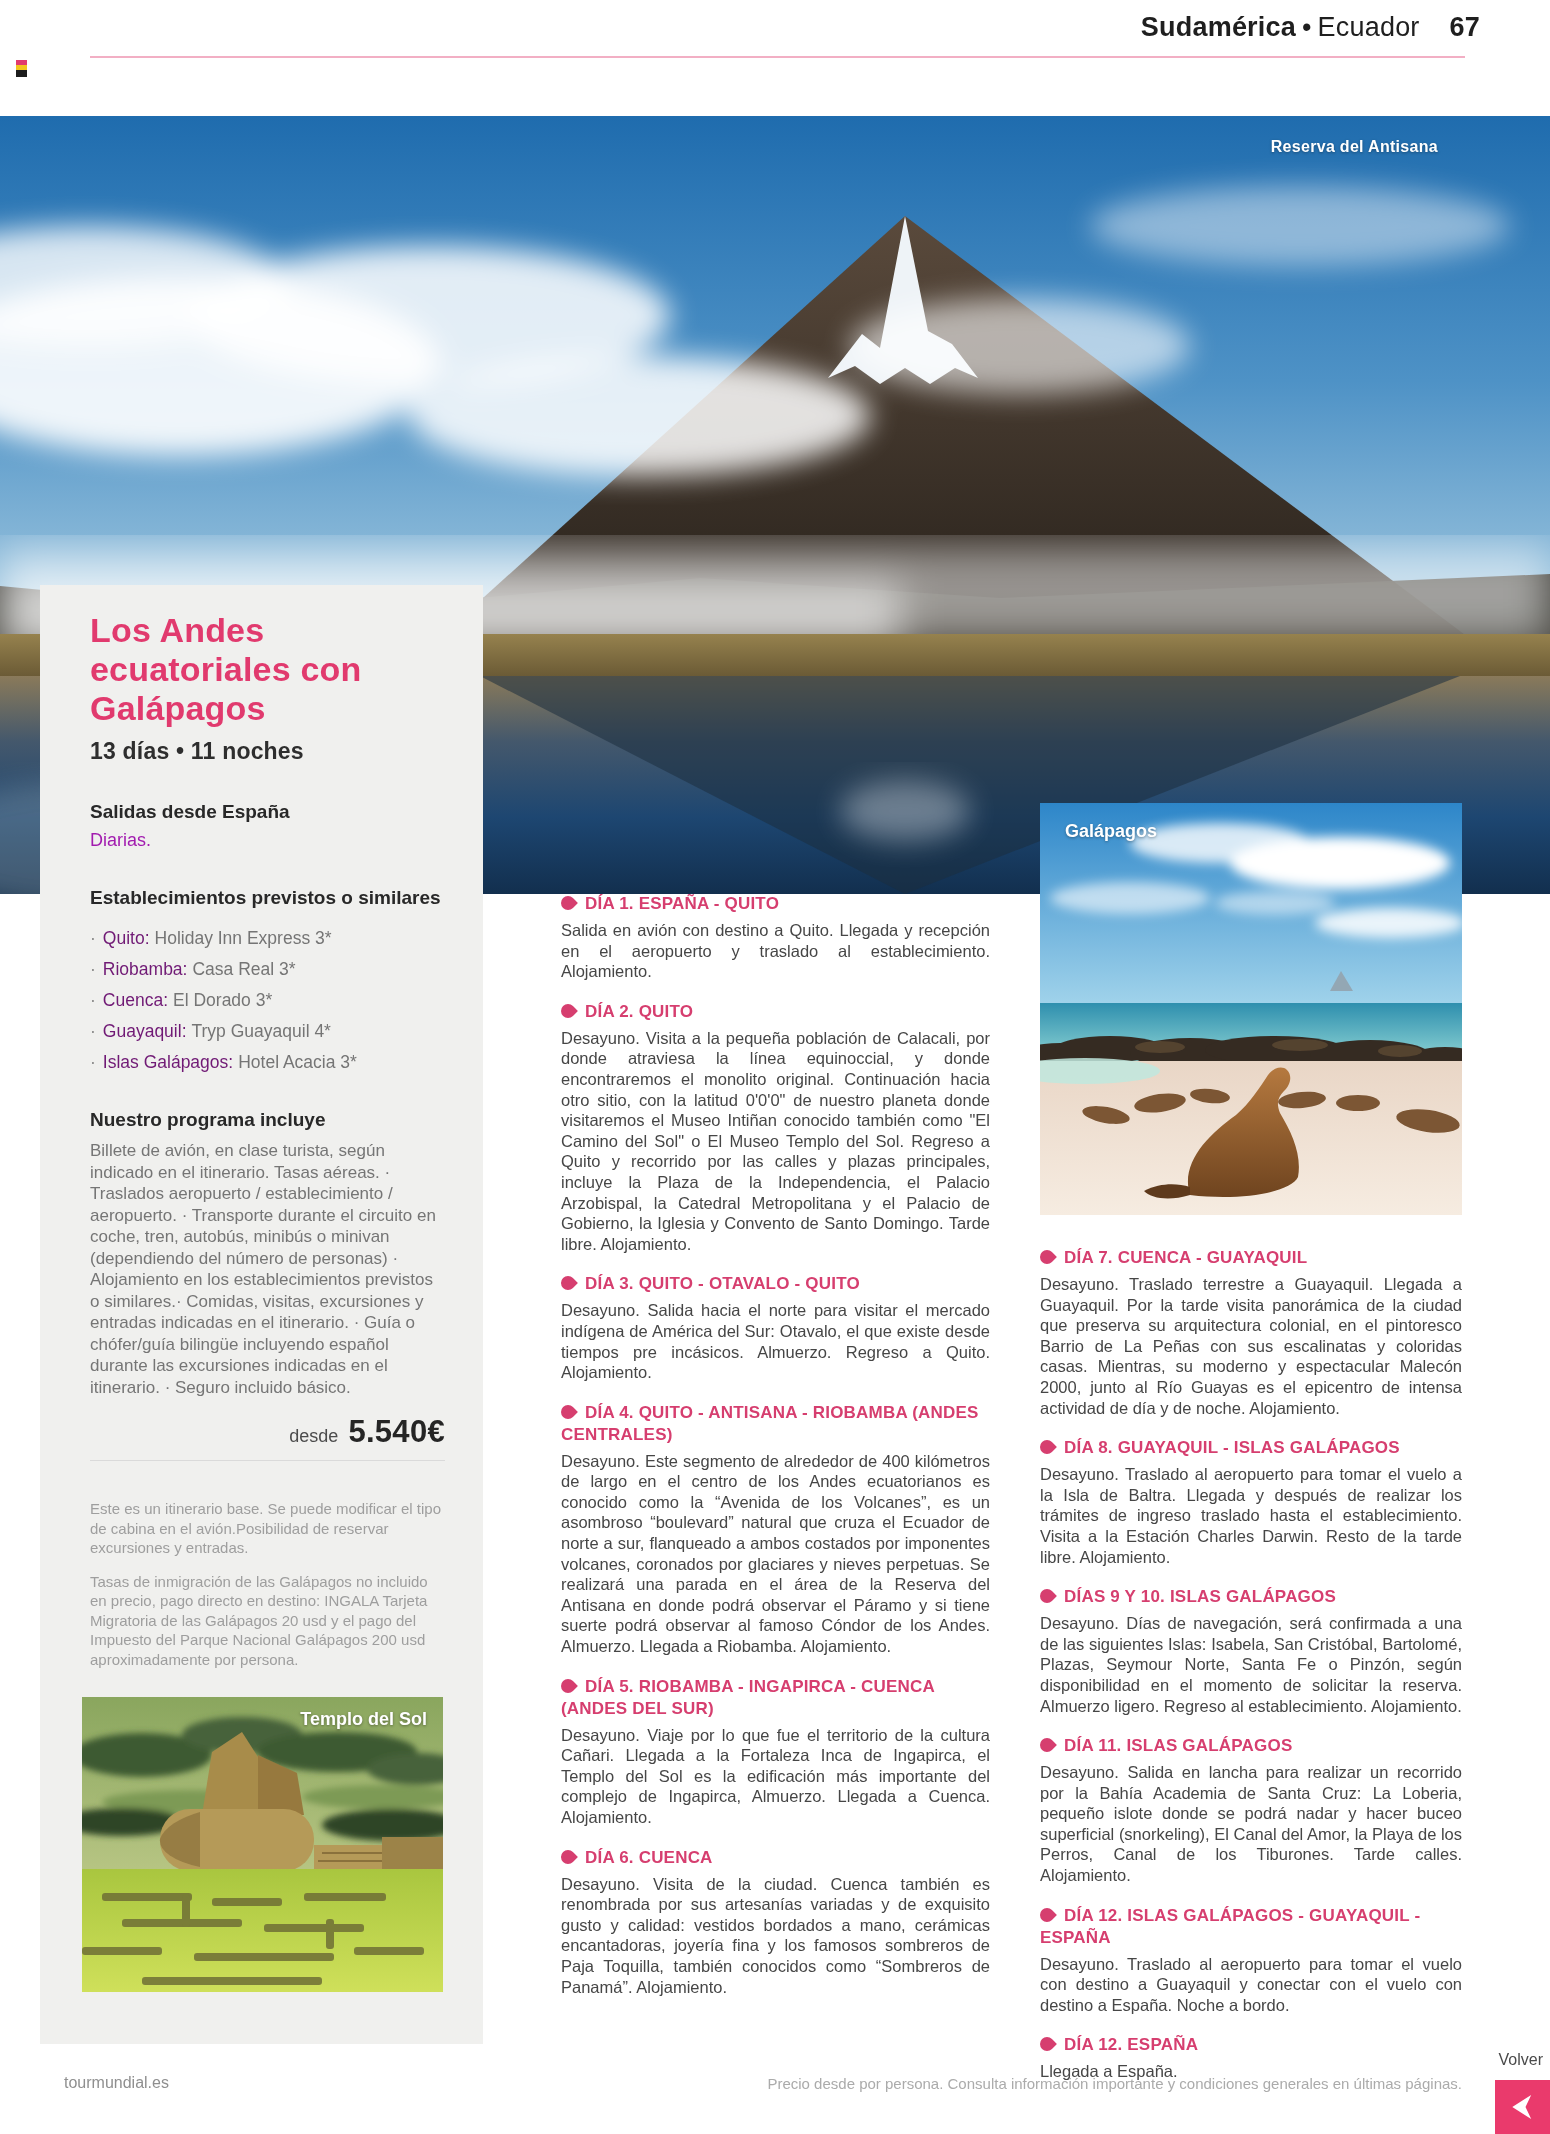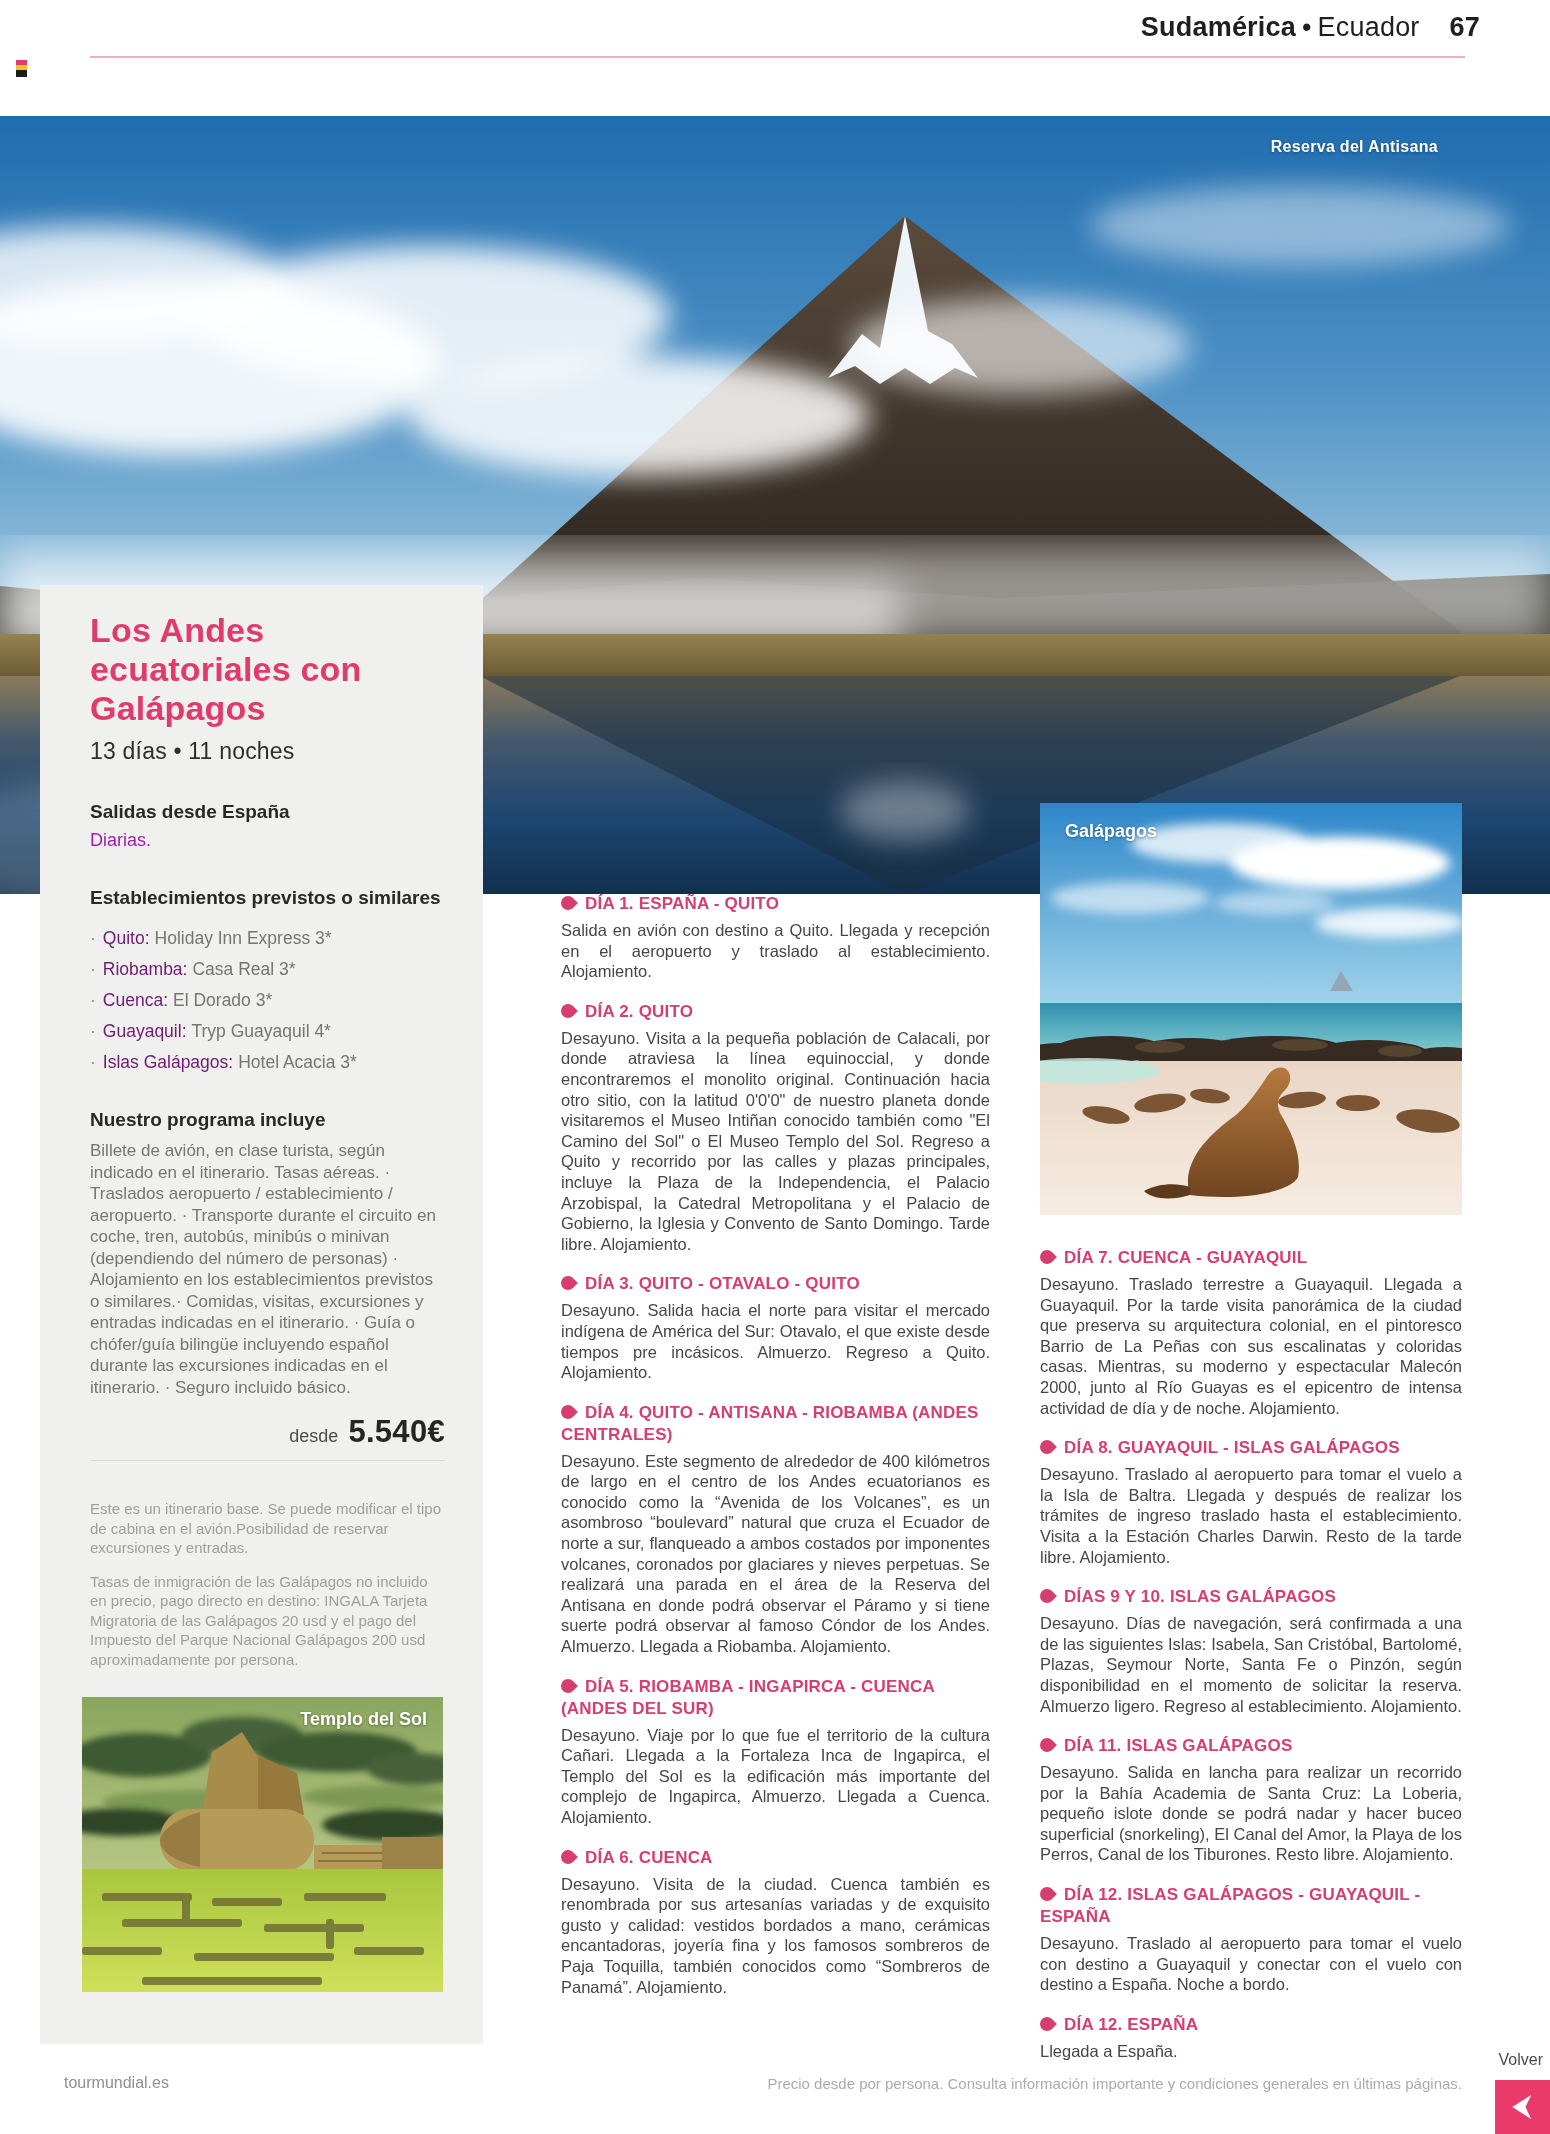--- a/index.html
+++ b/index.html
@@ -20,21 +20,21 @@
   .mini-logo .m3 { height:7px; background:#1c1c1c; }
 
   
   .hero { position:absolute; left:0; top:72px; width:1550px; height:778px; overflow:hidden;margin-top:44px; }
   .hero svg { display:block; width:100%; height:100%; }
   .hero-caption { position:absolute; top:22px; right:112px; color:#ffffff; font-weight:bold; font-size:16px; letter-spacing:.3px; text-shadow:0 1px 3px rgba(0,0,0,.35); }
 
   
   .info-card { position:absolute; left:40px; top:585px; width:443px; height:1459px; background:#f0f0ee; padding:26px 38px 8px 50px; display:flex; flex-direction:column; }
   .offer-title { color:#e13a6e; font-weight:bold; font-size:34px; line-height:39px; max-width:330px; letter-spacing:.2px; }
-  .offer-duration { margin-top:10px; font-size:23px; color:#2e2e2e; letter-spacing:.2px; }
+  .offer-duration { margin-top:10px; font-size:23px; color:#2e2e2e; letter-spacing:.2px;font-weight:bold; }
   .sec-heading { margin-top:36px; font-size:19px; font-weight:bold; color:#282828; }
   .departures-freq { margin-top:7px; font-size:18px; color:#a21caf; }
   .hotel-list { margin-top:9px; list-style:none; }
   .hotel-list li { font-size:17.5px; line-height:22px; margin-top:9px; color:#757575; }
   .hotel-list .b { color:#8a8a8a; margin-right:7px; }
   .hotel-list .city { font-weight:normal; color:#701a75; margin-right:5px; }
   .includes-text { margin-top:9px; font-size:17px; line-height:21.5px; color:#757575; }
   .price-row { margin-top:16px; text-align:right; }
   .price-prefix { font-size:18px; color:#4c4c4c; margin-right:10px; }
   .price-value { font-size:31px; font-weight:bold; color:#252525; letter-spacing:.3px; }
@@ -312,21 +312,21 @@
       <section class="day">
         <div class="day-title"><span class="day-bullet"></span><span>DÍA 8. GUAYAQUIL - ISLAS GALÁPAGOS</span></div>
         <p class="day-body">Desayuno. Traslado al aeropuerto para tomar el vuelo a la Isla de Baltra. Llegada y después de realizar los trámites de ingreso traslado hasta el establecimiento. Visita a la Estación Charles Darwin. Resto de la tarde libre. Alojamiento.</p>
       </section>
       <section class="day">
         <div class="day-title"><span class="day-bullet"></span><span>DÍAS 9 Y 10. ISLAS GALÁPAGOS</span></div>
         <p class="day-body">Desayuno. Días de navegación, será confirmada a una de las siguientes Islas: Isabela, San Cristóbal, Bartolomé, Plazas, Seymour Norte, Santa Fe o Pinzón, según disponibilidad en el momento de solicitar la reserva. Almuerzo ligero. Regreso al establecimiento. Alojamiento.</p>
       </section>
       <section class="day">
         <div class="day-title"><span class="day-bullet"></span><span>DÍA 11. ISLAS GALÁPAGOS</span></div>
-        <p class="day-body">Desayuno. Salida en lancha para realizar un recorrido por la Bahía Academia de Santa Cruz: La Loberia, pequeño islote donde se podrá nadar y hacer buceo superficial (snorkeling), El Canal del Amor, la Playa de los Perros, Canal de los Tiburones. Resto libre. Alojamiento.</p>
+        <p class="day-body">Desayuno. Salida en lancha para realizar un recorrido por la Bahía Academia de Santa Cruz: La Loberia, pequeño islote donde se podrá nadar y hacer buceo superficial (snorkeling), El Canal del Amor, la Playa de los Perros, Canal de los Tiburones. Tarde calles. Alojamiento.</p>
       </section>
       <section class="day">
         <div class="day-title"><span class="day-bullet"></span><span>DÍA 12. ISLAS GALÁPAGOS - GUAYAQUIL - ESPAÑA</span></div>
         <p class="day-body">Desayuno. Traslado al aeropuerto para tomar el vuelo con destino a Guayaquil y conectar con el vuelo con destino a España. Noche a bordo.</p>
       </section>
       <section class="day">
         <div class="day-title"><span class="day-bullet"></span><span>DÍA 12. ESPAÑA</span></div>
         <p class="day-body">Llegada a España.</p>
       </section>
     </div>

